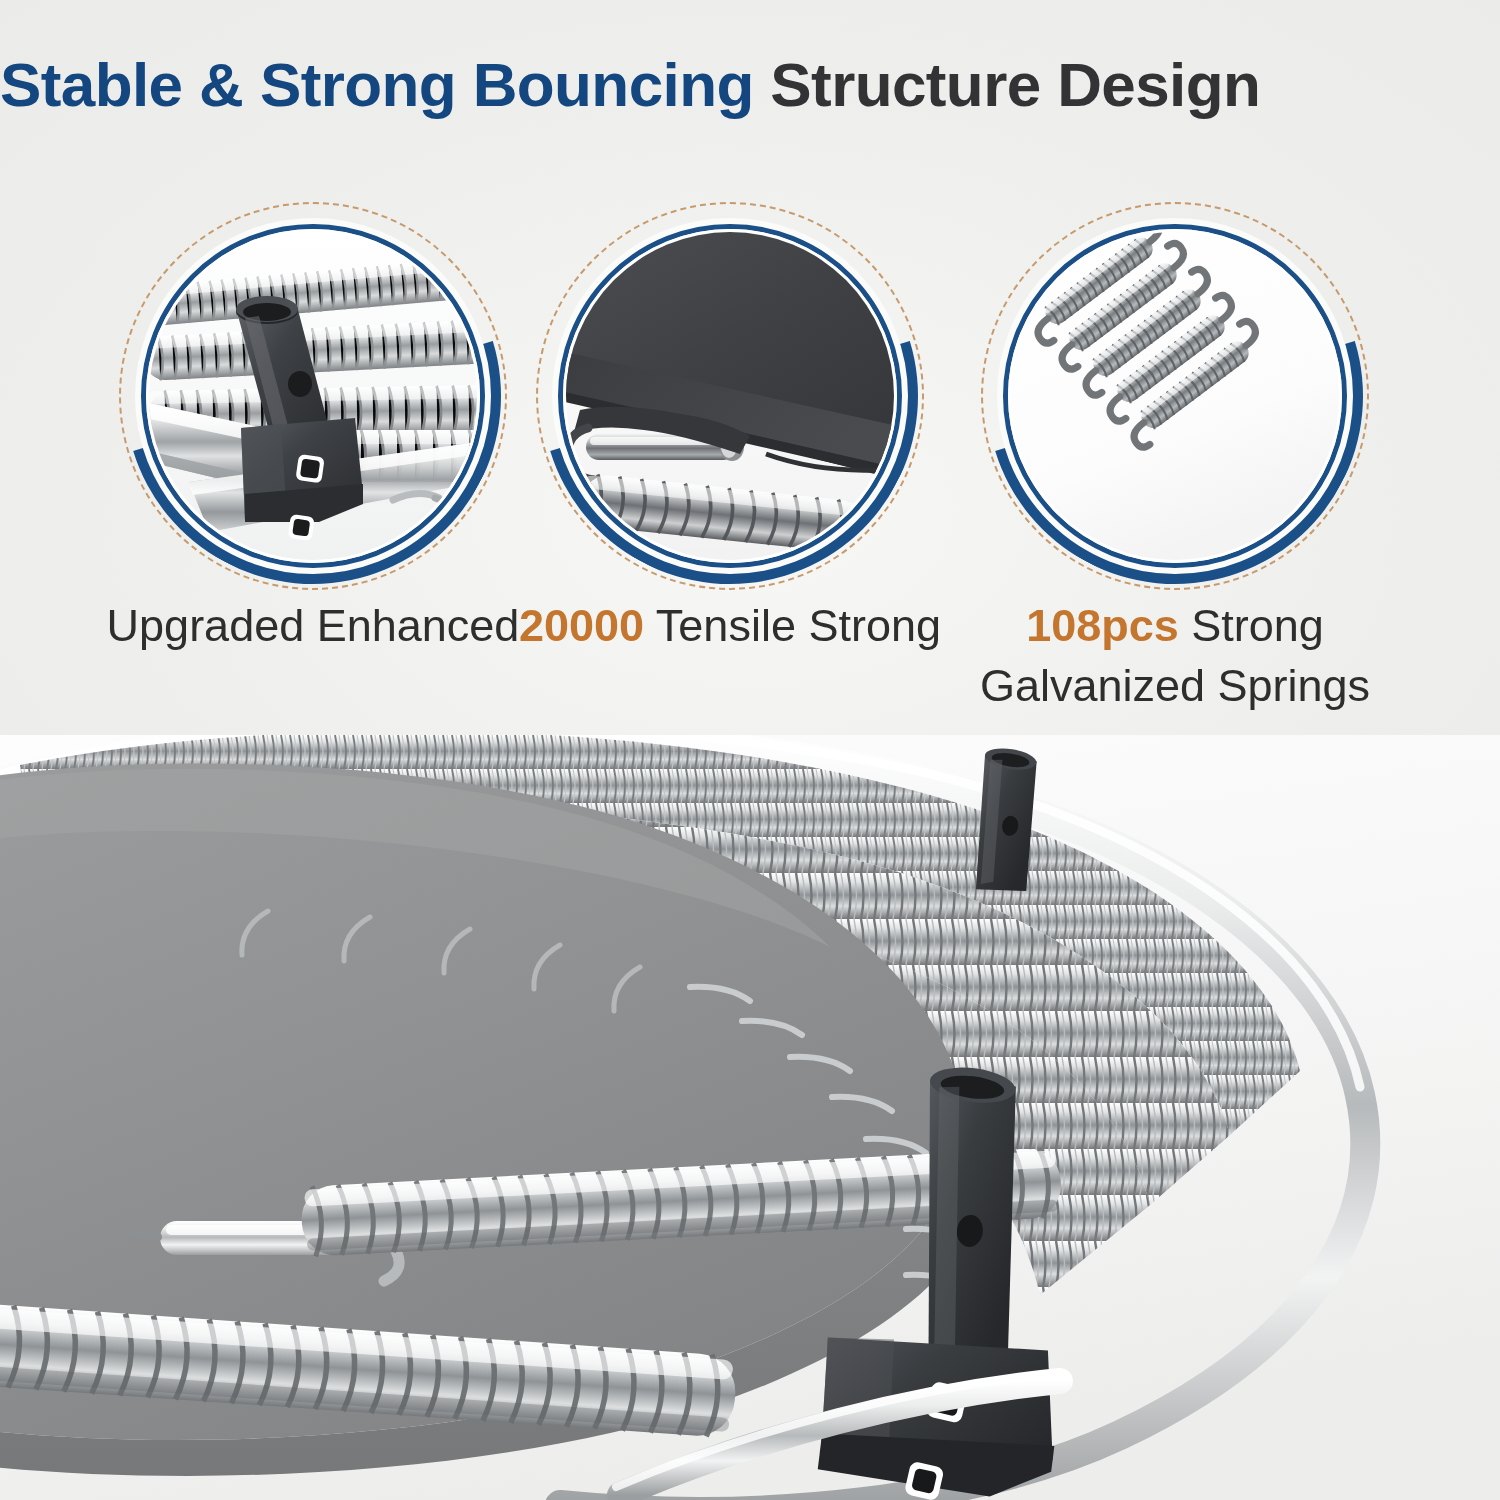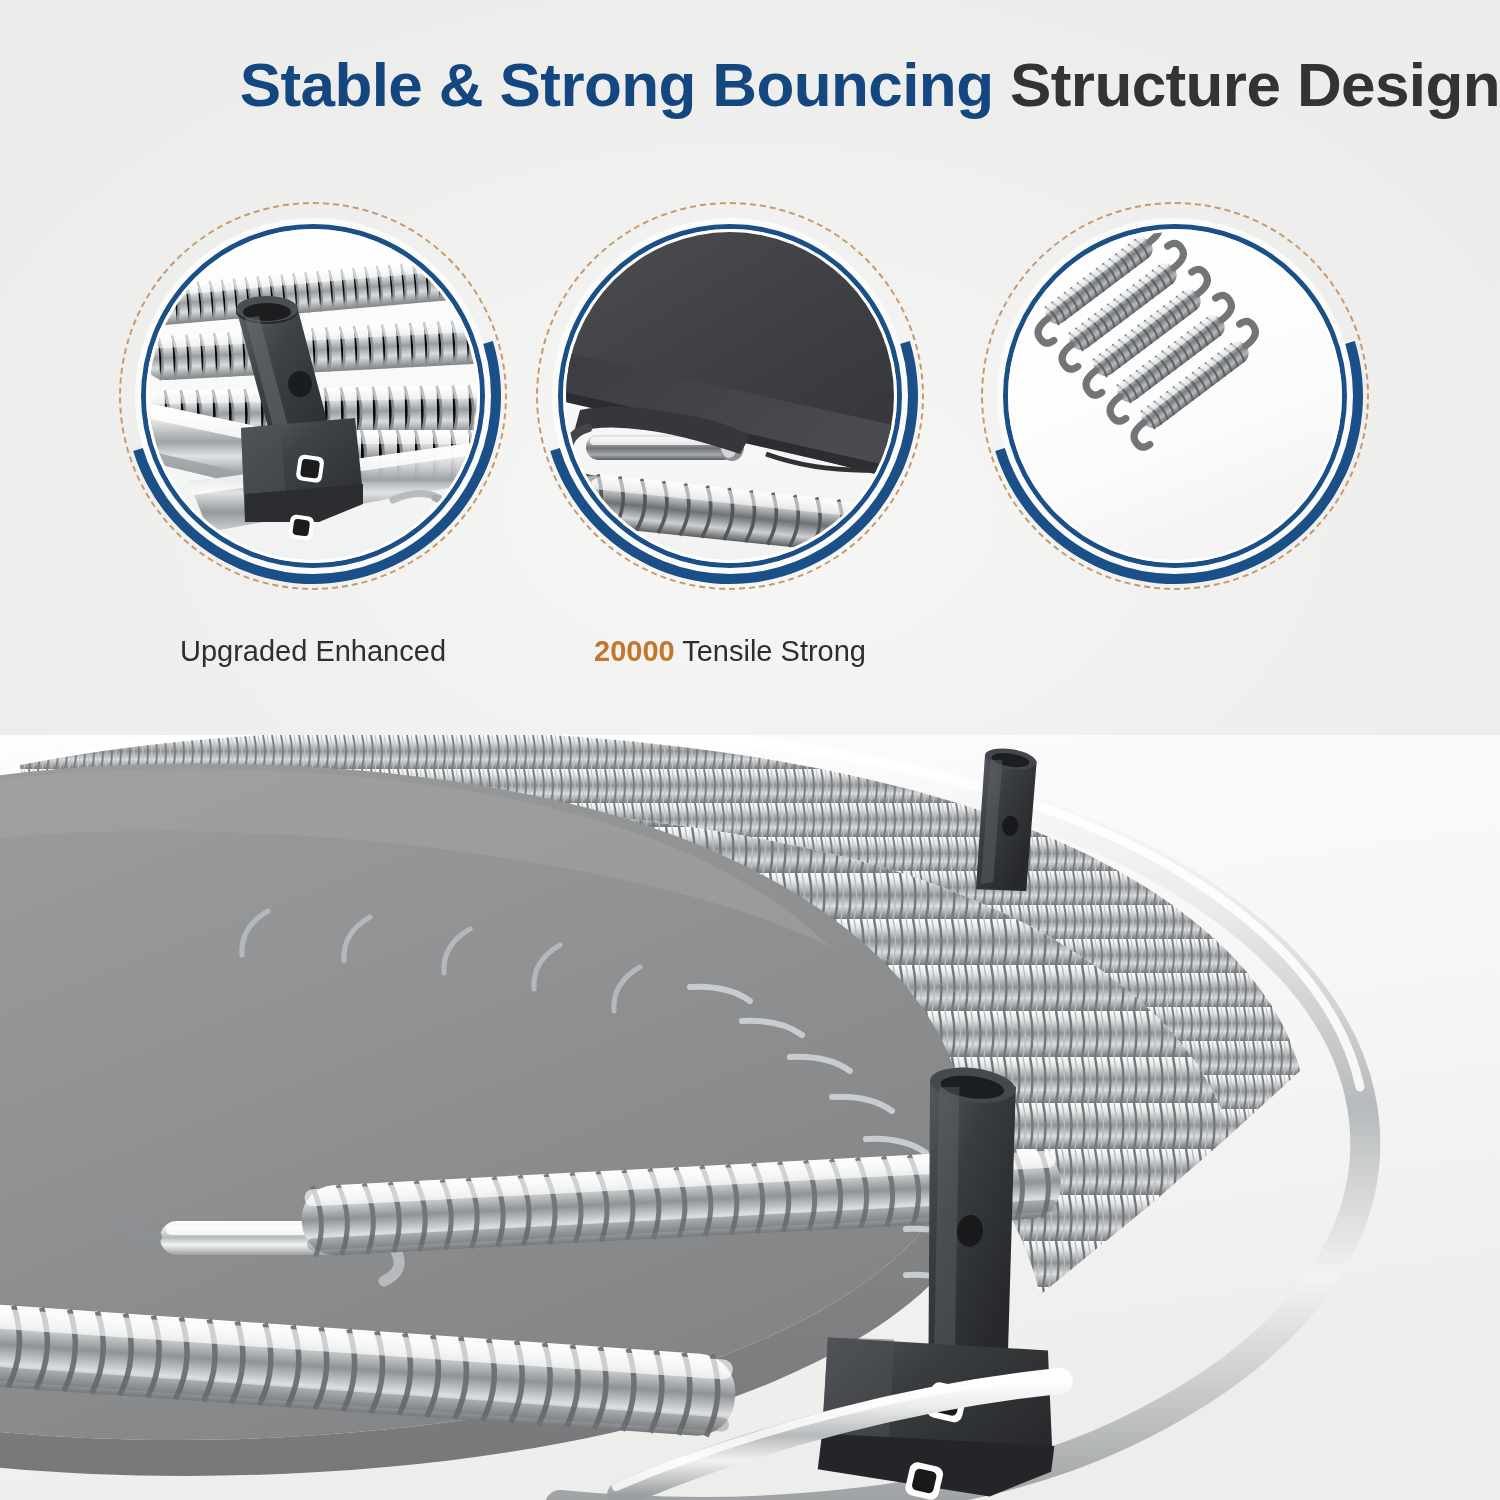--- a/index.html
+++ b/index.html
@@ -17,21 +17,21 @@
     width:1500px; height:1500px;
     background:
       radial-gradient(ellipse 1100px 700px at 50% 34%, #f7f7f6 0%, #eeeeed 60%, #ebebea 100%);
     overflow:hidden;
   }
 
   
   .headline {
     position:absolute;
     top:52px; left:0; right:0;
-    text-align:right;
+    text-align:left;
     font-size:62px;
     font-weight:bold;
     letter-spacing:-0.6px;
     white-space:nowrap;
     line-height:1.05;
   }
   .headline .hl-blue { color:#14477f; }
   .headline .hl-dark { color:#333335; }
 
   
@@ -97,23 +97,23 @@
     width:328px; height:328px;
     border-radius:50%;
     overflow:hidden;
     background:#fdfdfd;
     box-shadow:0 0 0 3px #ffffff;
   }
 
   
   .caption {
     position:absolute;
-    top:436px; left:0; width:440px;
+    top:400px; left:0; width:440px;
     text-align:center;
-    font-size:29px;
+    font-size:45px;
     line-height:1.33;
     color:#2e2e2e;
     font-weight:400;
   }
   .caption .accent {
     color:#c4762e;
     font-weight:bold;
     text-align:center;
   }
   .caption .cap-line { display:block; white-space:nowrap; }
@@ -583,20 +583,26 @@
                     <path d="M109 0 q5 11 0 23"></path>
                     <path d="M117 0 q5 11 0 23"></path>
                 </g>
                 <rect x="2" y="1" width="124" height="6" rx="3" fill="#ffffff" opacity="0.6"></rect>
                 <path d="M128 11 q18 0 18 -12 q0 -9 -10 -9" stroke="#717578" stroke-width="7" fill="none" stroke-linecap="round"></path>
                 <path d="M0 11 q-18 0 -18 12 q0 9 10 9" stroke="#717578" stroke-width="7" fill="none" stroke-linecap="round"></path>
               </g>
             </g>
           </svg>
         </div>
+      </div>
+      <div class="caption">
+        <span class="cap-line">
+          <span class="accent">108pcs</span><span> Strong</span>
+        </span>
+        <span class="cap-line">Galvanized Springs</span>
       </div>
     </div>
 
   </div>
 
   <div class="hero">
     <svg viewBox="0 0 1500 765" preserveAspectRatio="none">
       <defs>
         <linearGradient id="heroBg" x1="0" y1="0" x2="0.3" y2="1">
           <stop offset="0%" stop-color="#fdfdfd"></stop>

